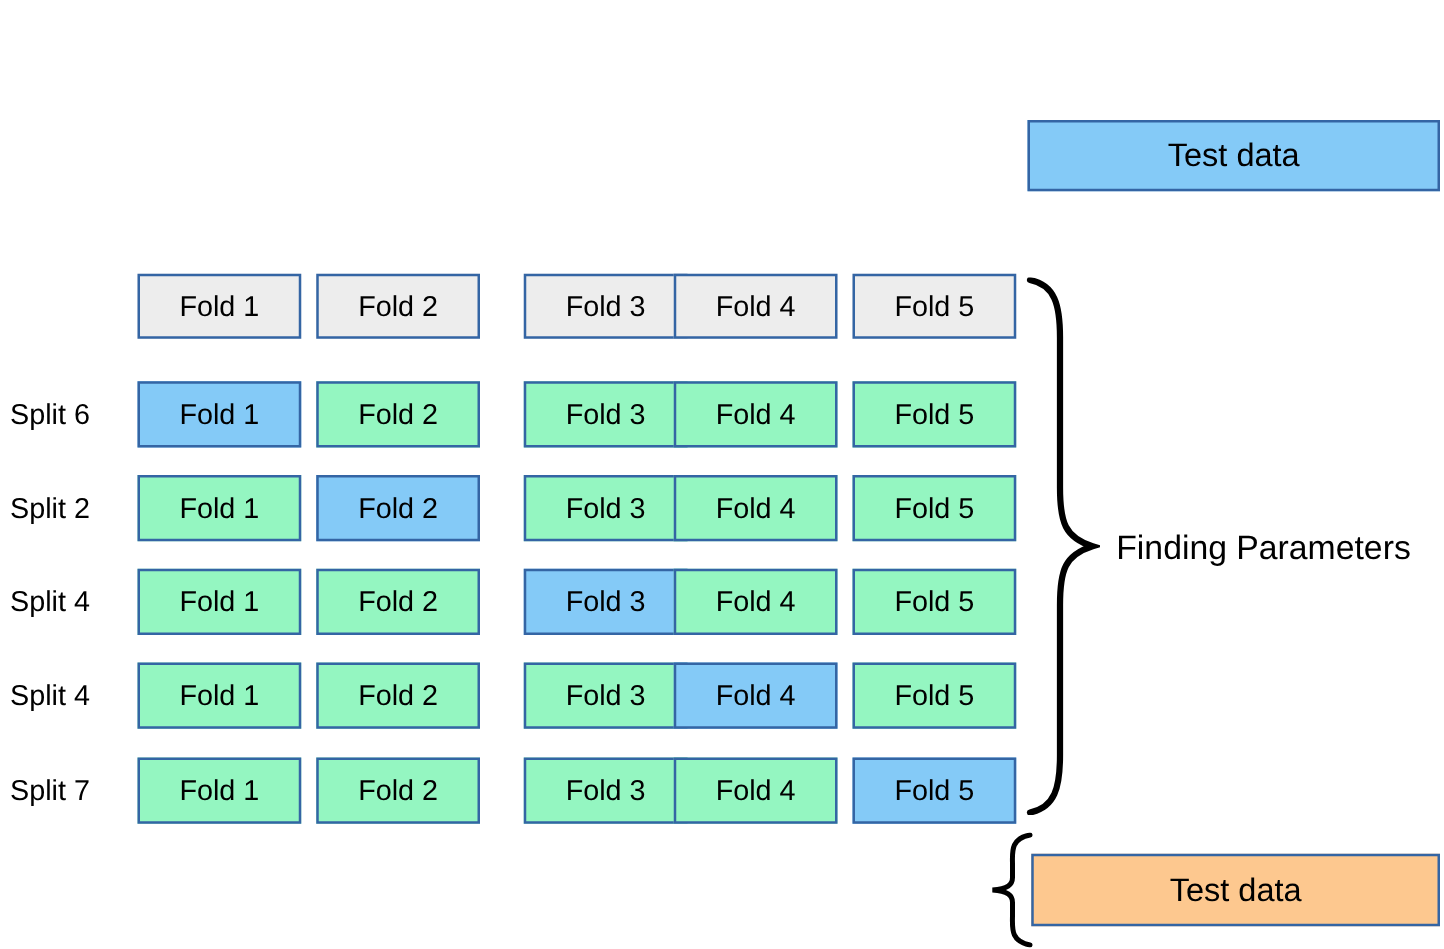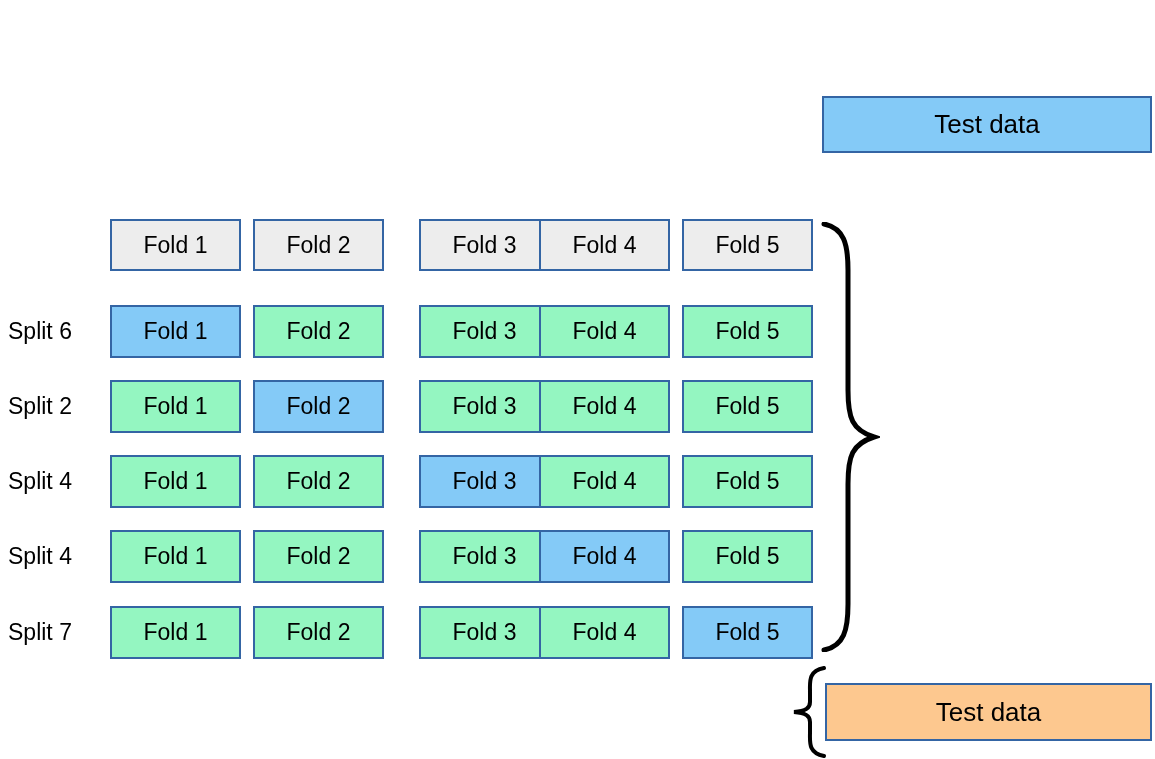--- a/index.html
+++ b/index.html
@@ -111,20 +111,21 @@
     <div class="fold-box c0">Fold 1</div>
     <div class="fold-box c1">Fold 2</div>
     <div class="fold-box c2">Fold 3</div>
     <div class="fold-box c3">Fold 4</div>
     <div class="fold-box c4 test">Fold 5</div>
   </div>
 
   <svg class="brace" style="left:816px;top:222px" width="64" height="430" viewBox="0 0 64 430">
     <path d="M8,2 C28,6 32,22 32,48 L32,168 C32,196 36,208 58,215 C36,222 32,234 32,262 L32,382 C32,408 28,424 8,428" stroke-width="5"></path>
   </svg>
+  <div class="finding-params">Finding Parameters</div>
 
   <svg class="brace" style="left:786px;top:666px" width="44" height="92" viewBox="0 0 44 92">
     <path d="M38,2 C22,5 24,16 24,26 L24,36 C24,42 20,45 8,46 C20,47 24,50 24,56 L24,66 C24,76 22,87 38,90" stroke-width="4"></path>
   </svg>
   <div class="box final-test">
     <span>Test data</span>
   </div>
 
 </div>
 

